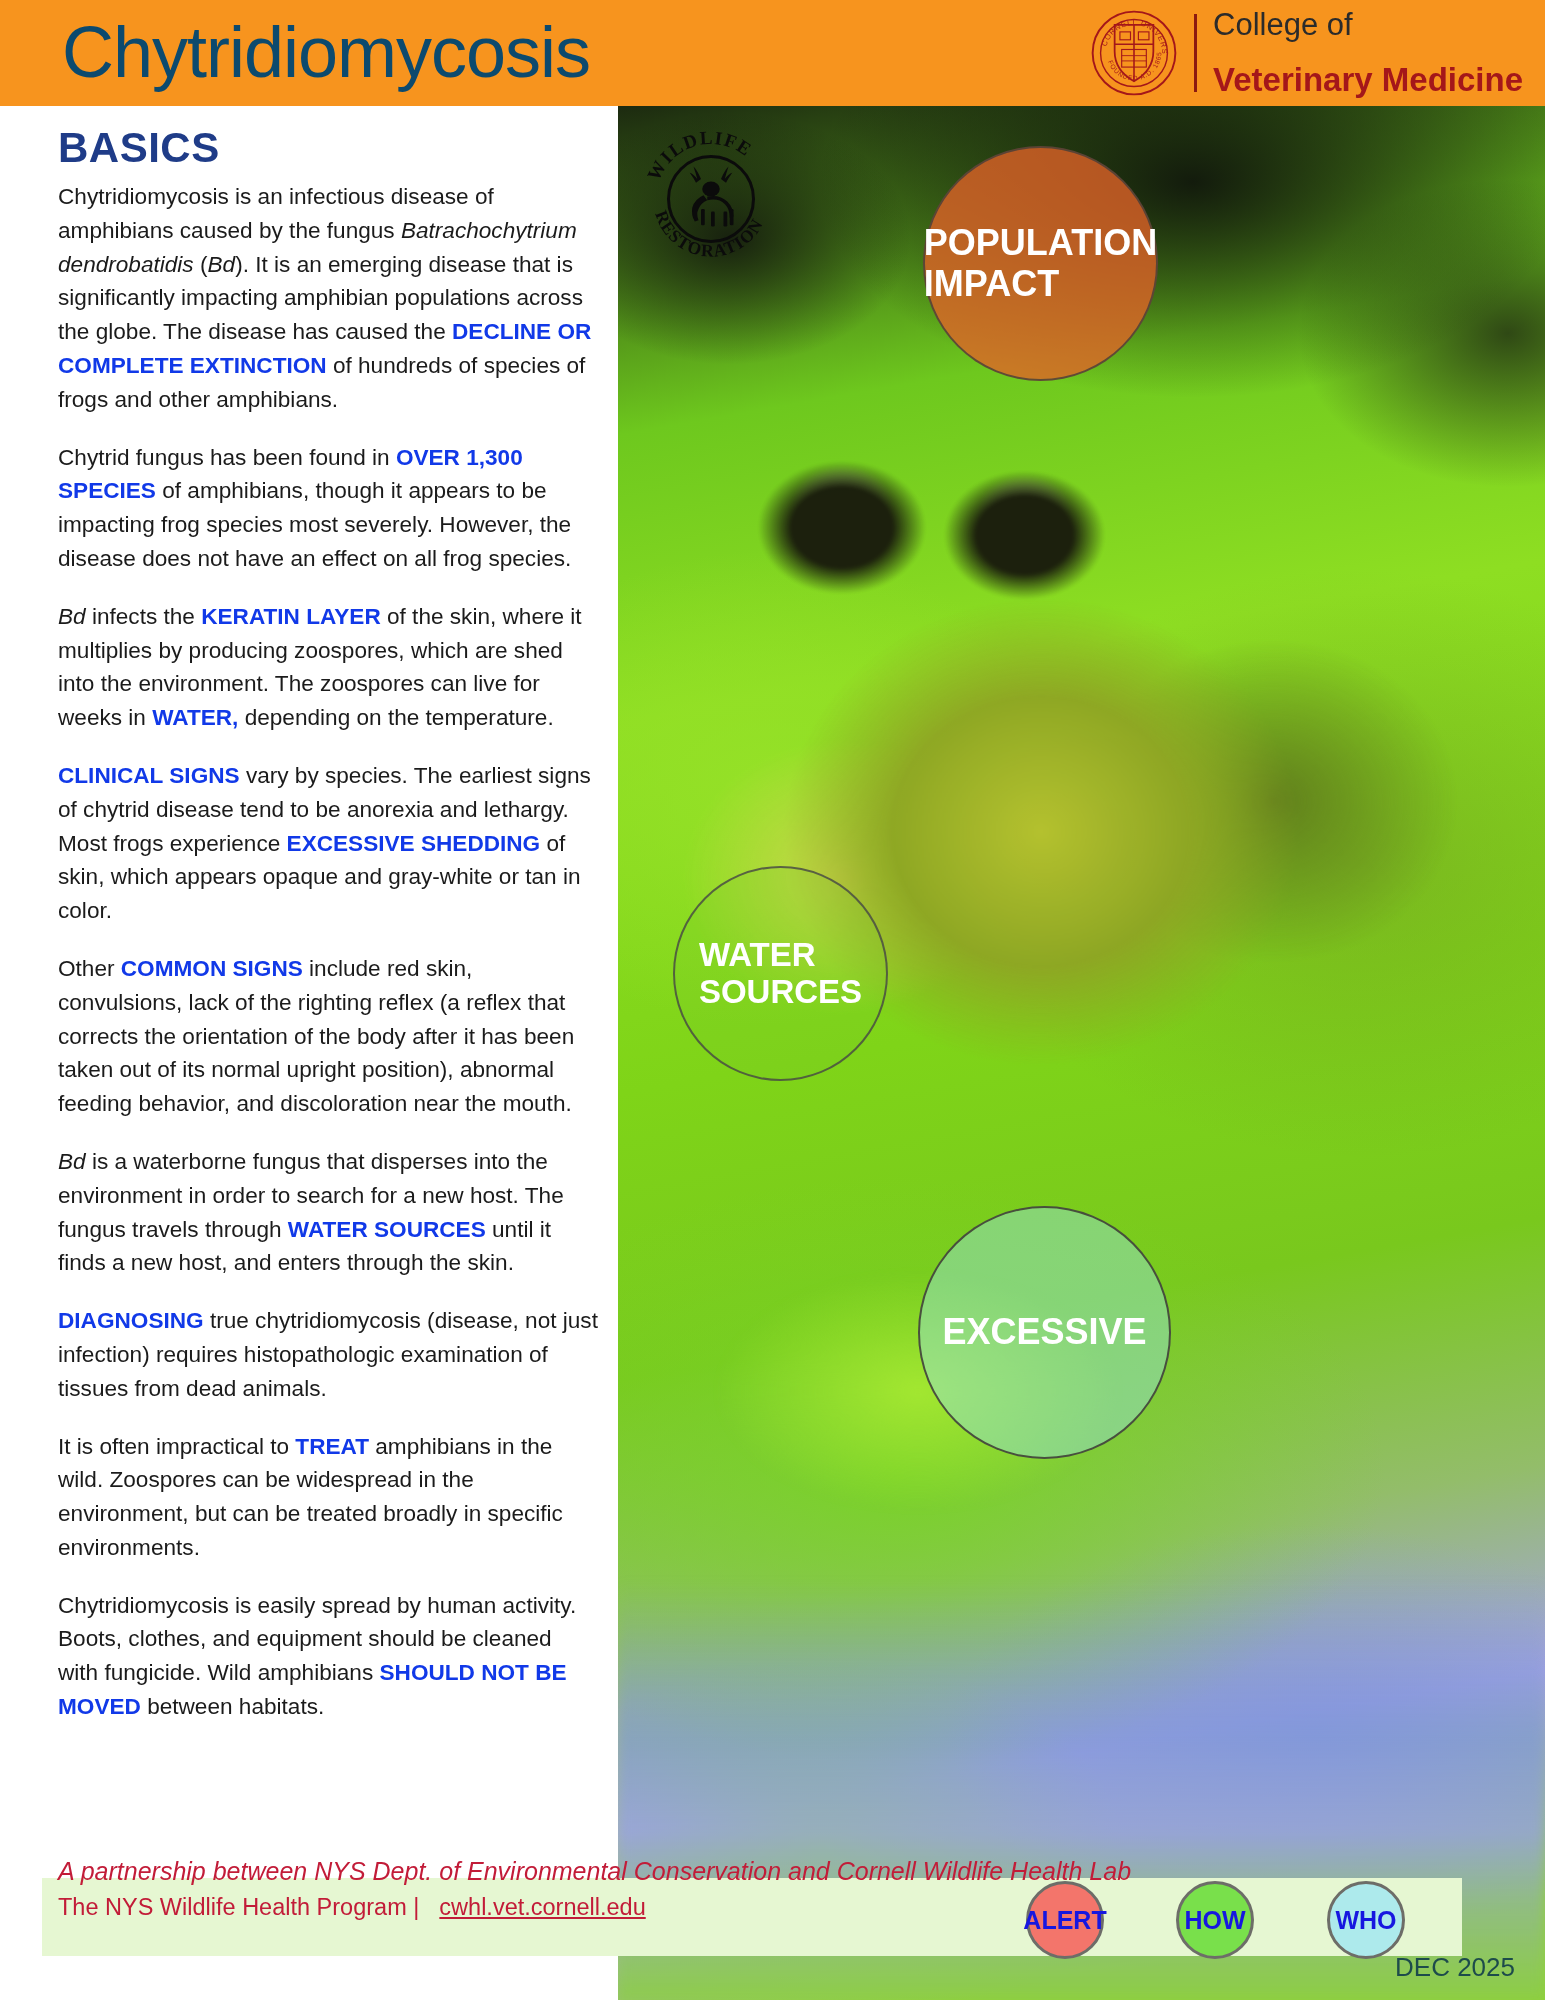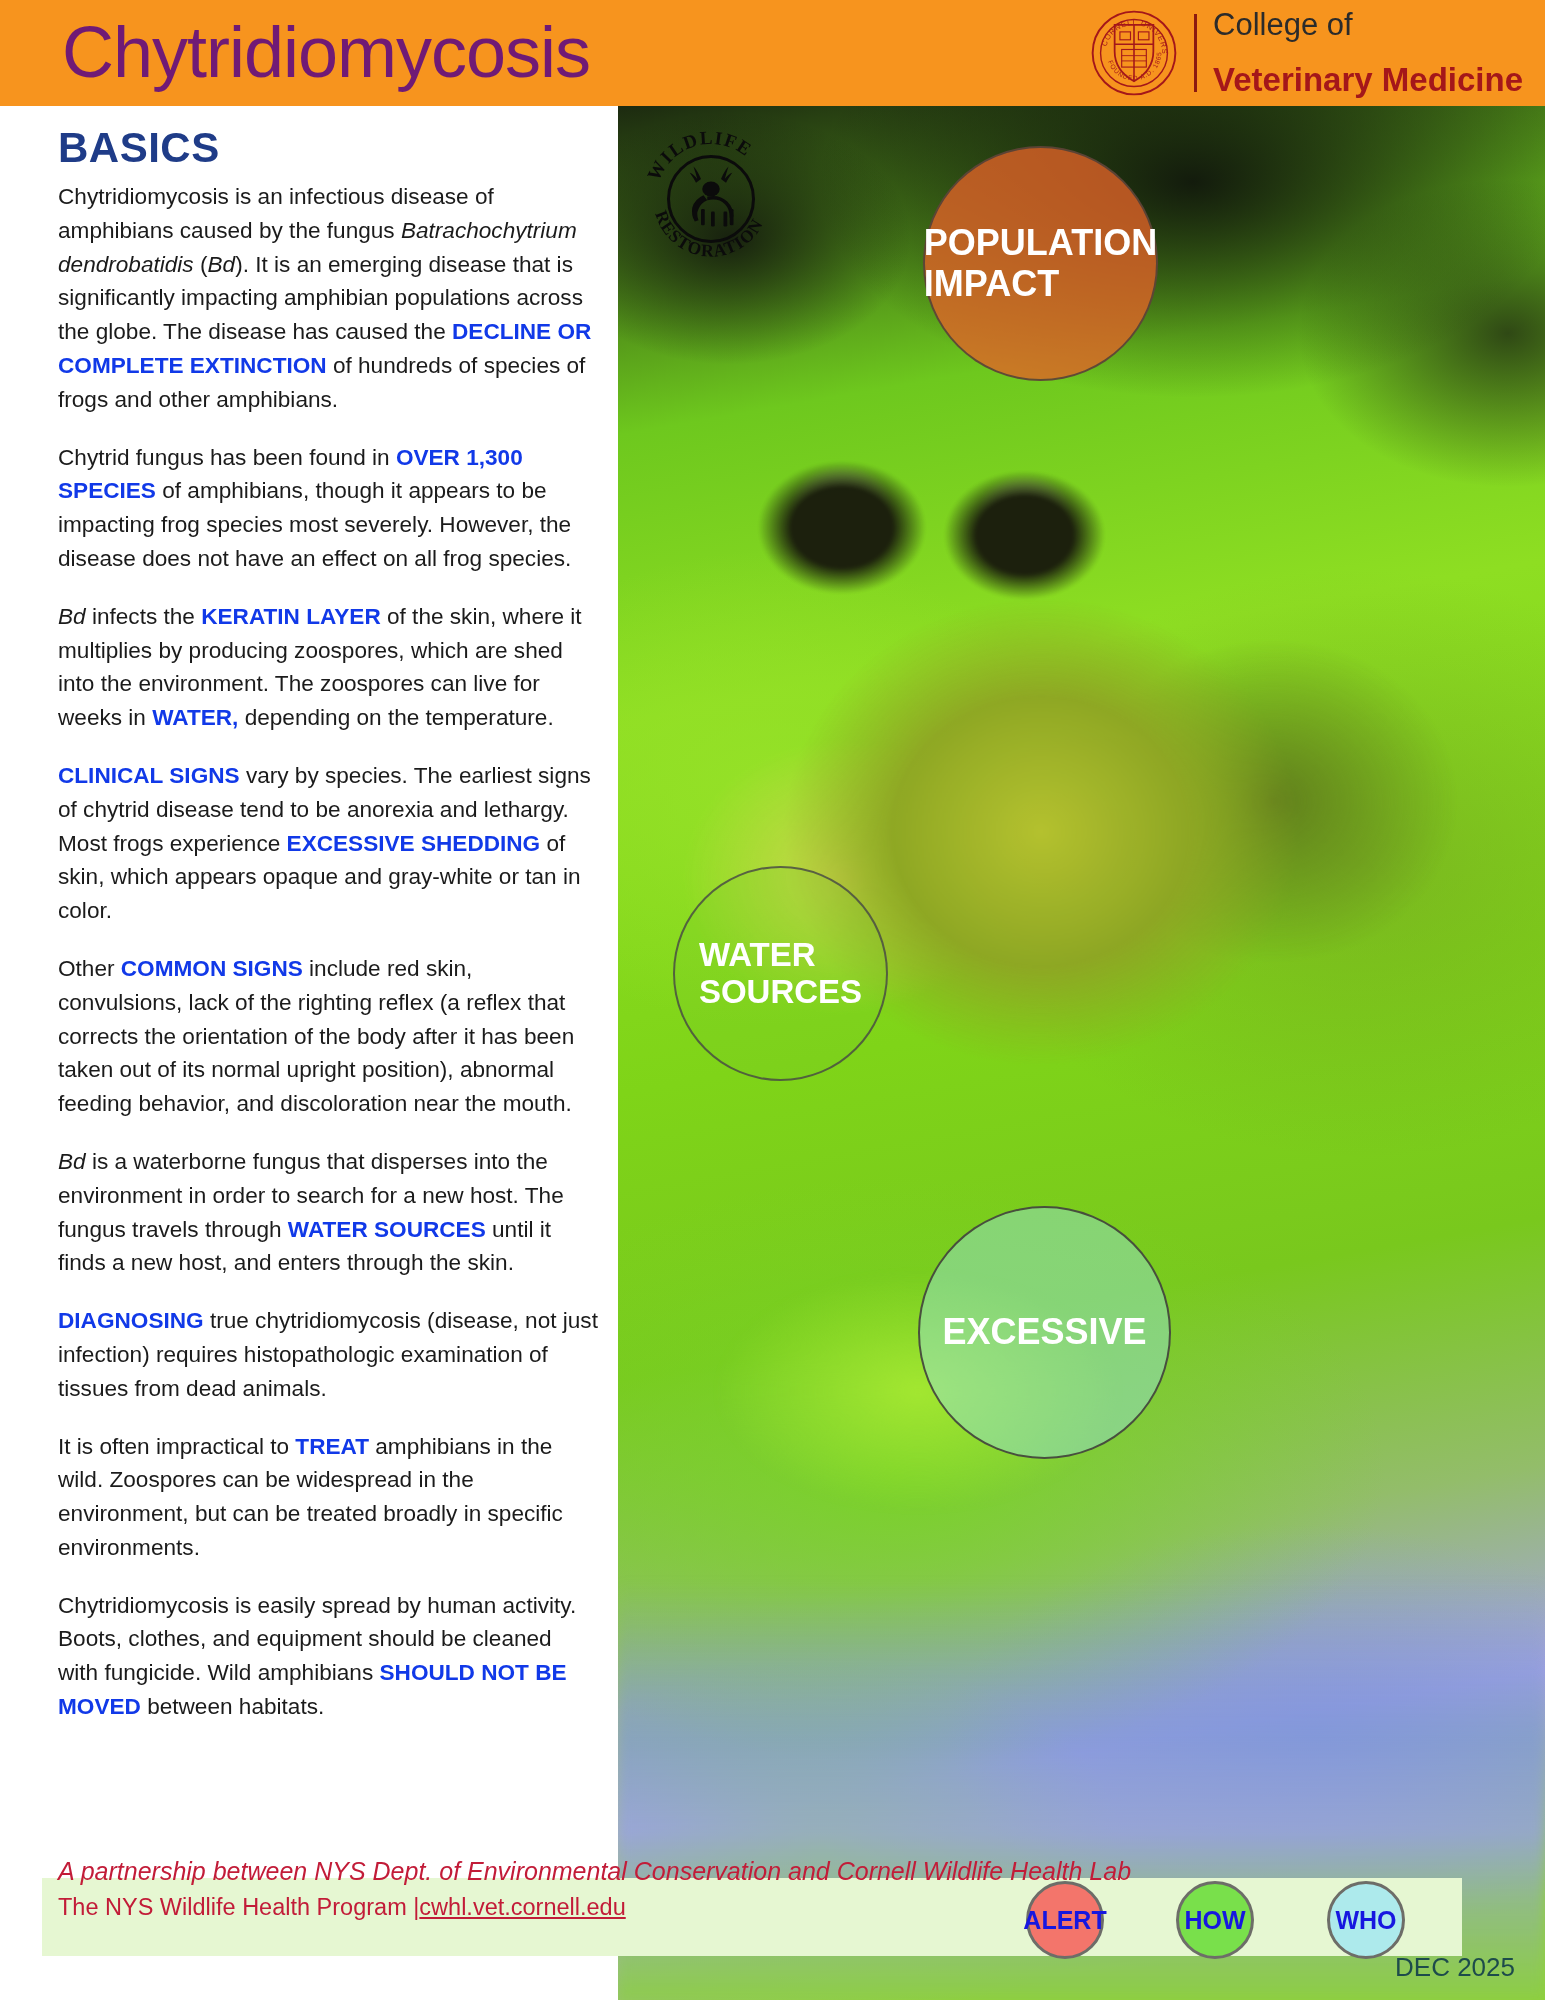--- a/index.html
+++ b/index.html
@@ -1,20 +1,20 @@
 <!DOCTYPE html>
 <html><head>
 <meta charset="utf-8">
 <style>
   html,body{margin:0;padding:0;background:#fff;}
   body{width:1545px;height:2000px;font-family:"Liberation Sans",sans-serif;position:relative;overflow:hidden;}
 
   
   .header{position:absolute;left:0;top:0;width:1545px;height:106px;background:#F7941E;overflow:hidden;}
-  .header-title{position:absolute;left:62px;top:8px;font-size:72px;line-height:88px;color:#701a75;
+  .header-title{position:absolute;left:62px;top:8px;font-size:72px;line-height:88px;color:#0c4a6e;
       font-family:"Liberation Sans",sans-serif;font-weight:400;letter-spacing:-1px;white-space:nowrap;}
   .cornell-logo{position:absolute;right:22px;top:8px;height:90px;display:flex;align-items:center;gap:16px;}
   .seal{width:88px;height:88px;flex:none;}
   .logo-divider{width:3px;height:78px;background:#8B1A10;flex:none;}
   .logo-text{display:flex;flex-direction:column;justify-content:center;line-height:1.08;gap:21px;}
   .logo-line1{font-size:31px;color:#2b2b2b;font-weight:400;}
   .logo-line2{font-size:33px;color:#A4171A;font-weight:700;}
 
   
   .left-col{position:absolute;left:0;top:106px;width:618px;height:1780px;background:#ffffff;}
@@ -64,21 +64,21 @@
      border:2px solid rgba(70,70,70,.8);font-size:33px;}
   .c-amphibians{left:300px;top:1100px;width:253px;height:253px;background:rgba(150,225,225,.45);
      border:2px solid rgba(60,55,50,.85);font-size:36px;}
 
   
   .wr-logo{position:absolute;left:18px;top:18px;width:150px;height:150px;}
 
   
   .footer-bar{position:absolute;left:42px;top:1878px;width:1420px;height:78px;background:#E6F7D2;}
   .footer-line1{position:absolute;left:58px;top:1894px;font-size:23.5px;color:#C21C38;font-weight:400;white-space:nowrap;}
-  .footer-line1 .url{text-decoration:underline;}
+  .footer-line1 .url{text-decoration:underline;padding-left:20px;}
   .footer-line2{position:absolute;left:58px;top:1857px;font-size:25px;color:#C21C38;font-style:italic;white-space:nowrap;}
   .badge{position:absolute;width:72px;height:72px;border-radius:50%;border:3px solid #6d6d68;
      display:flex;align-items:center;justify-content:center;font-size:25px;font-weight:700;color:#1717E0;text-align:center;}
   .b-alert{left:1026px;top:1881px;background:#F3756B;}
   .b-how{left:1176px;top:1881px;background:#79E04B;}
   .b-who{left:1327px;top:1881px;background:#ADEAEC;}
   .dec{position:absolute;right:30px;top:1952px;font-size:26px;color:#1d4b4b;font-weight:400;}
 </style>
 </head>
 <body>

